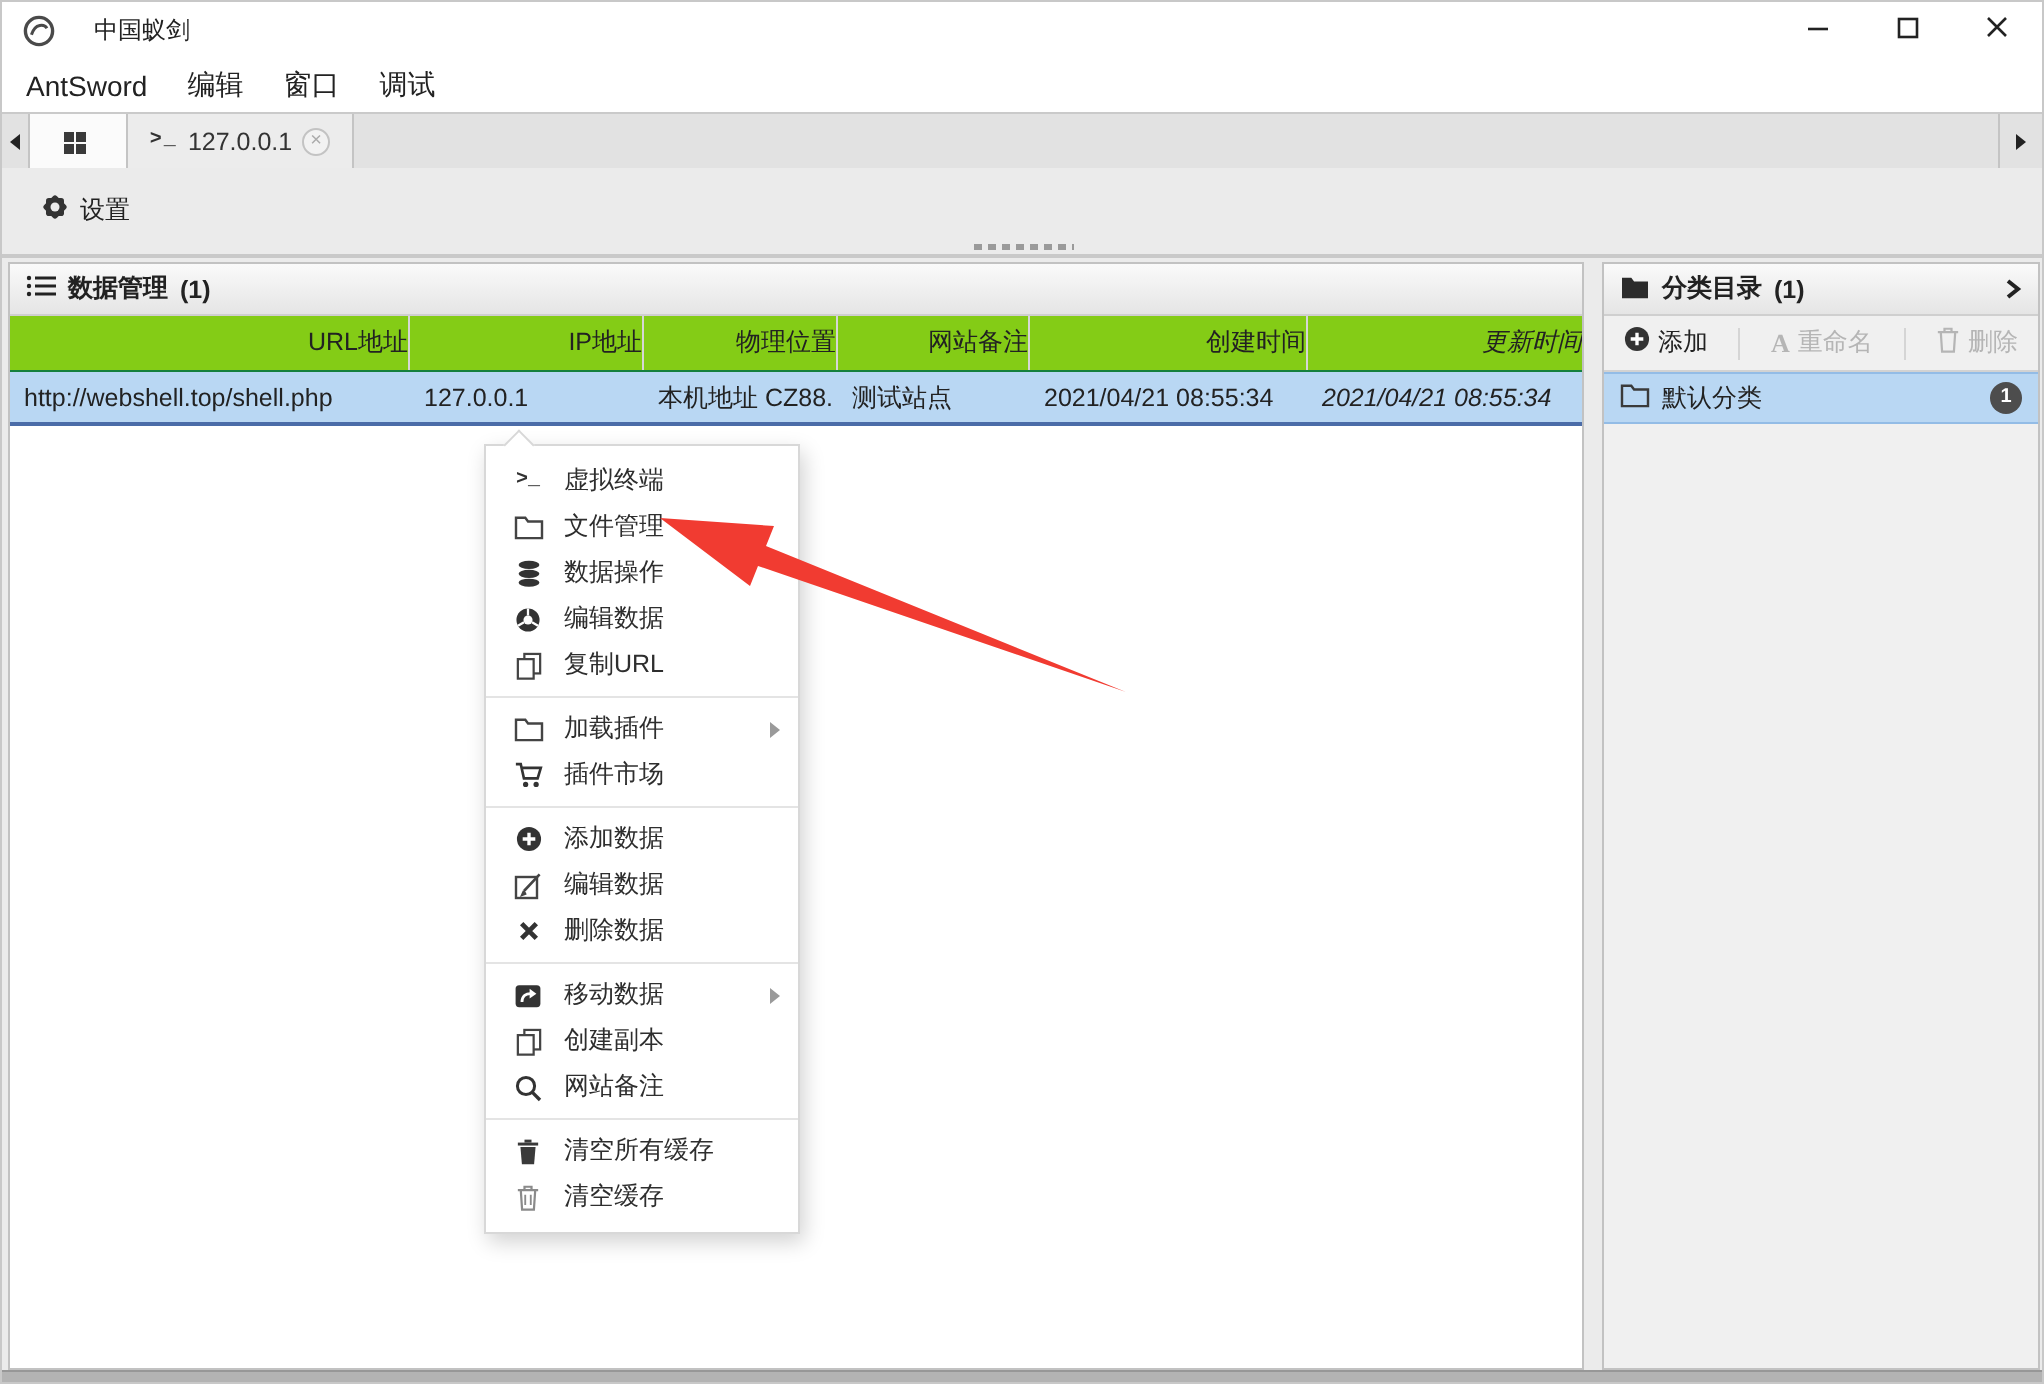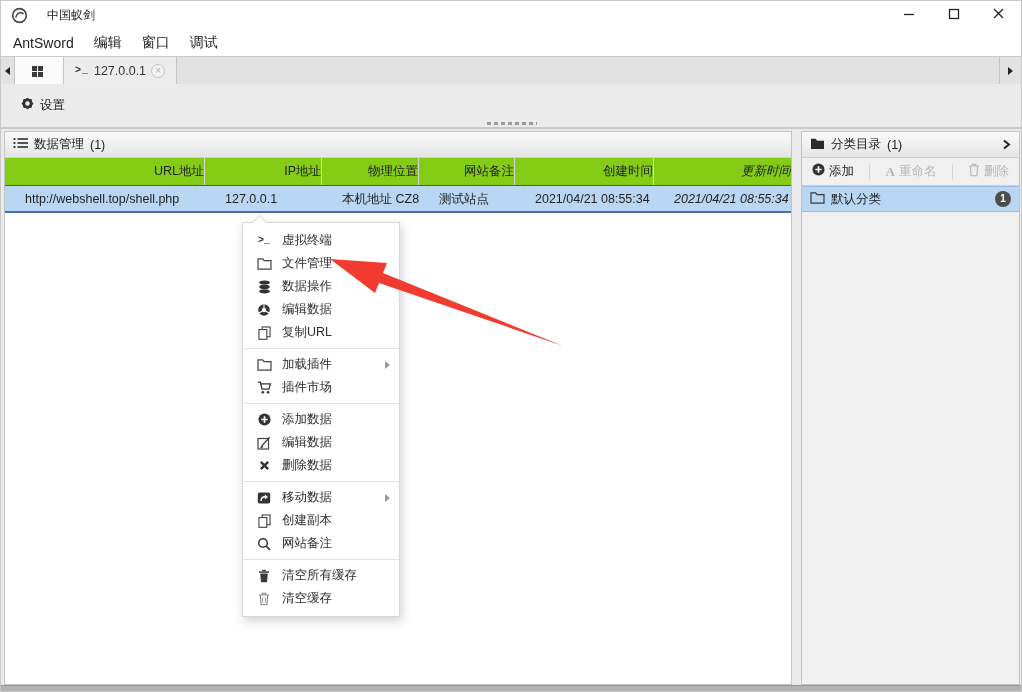--- a/index.html
+++ b/index.html
@@ -38,28 +38,28 @@
   
   .splitter { position:absolute; top:119px; left:0; right:0; height:9px; background:#ebebeb; border-bottom:2px solid #c9c9c9; }
   .grip { position:absolute; left:486px; top:2px; width:50px; height:3px;
           background:repeating-linear-gradient(90deg,#9a9a9a 0 4px, transparent 4px 7px); }
 
   
   .panel { position:absolute; background:#fff; border:1px solid #c2c2c2; }
   .panel-left { left:3px; top:130px; width:788px; height:554px; }
   .panel-right { left:800px; top:130px; width:219px; height:554px; background:#f0f0f0; }
   .panel-header { height:26px; background:linear-gradient(#fafafa,#e5e5e5); border-bottom:1px solid #cfcfcf;
-                  display:flex; align-items:center; gap:6px; padding:0 8px; font-weight:normal; font-size:12.5px; }
+                  display:flex; align-items:center; gap:6px; padding:0 8px; font-weight:bold; font-size:12.5px; }
   .panel-header .chev { margin-left:auto; display:flex; }
 
   
   .thead { display:flex; height:28px; background:#84cc16; border-bottom:1px solid #15803d;text-align:right; }
   .th { border-right:1px solid #d6d6d6; padding-left:7px; line-height:27px; font-size:12.5px; overflow:hidden; white-space:nowrap; }
   .trow { display:flex; height:27px; background:#b9d7f3; border-bottom:2px solid #4b6ca8; }
-  .td { padding-left:20px; line-height:26px; font-size:12.5px; overflow:hidden; white-space:nowrap; }
+  .td { padding-left:7px; line-height:26px; font-size:12.5px; overflow:hidden; white-space:nowrap; }
   .c0{flex:0 0 200px;} .c1{flex:0 0 117px;} .c2{flex:0 0 97px;} .c3{flex:0 0 96px;} .c4{flex:0 0 139px;} .c5{flex:1 1 auto; border-right:none;font-style:italic;}
 
   
   .cat-toolbar { height:28px; background:#f0f0f0; border-bottom:1px solid #d2d2d2; display:flex; align-items:center; padding:0 10px; justify-content:space-between; }
   .cat-btn { display:flex; align-items:center; gap:4px; font-size:12.5px;font-family:Liberation Serif, serif; }
   .cat-btn.disabled { color:#b5b5b5; }
   .vsep { width:1px; height:16px; background:#d5d5d5; }
   .cat-item { height:26px; background:#b9d7f3; border-top:1px solid #93bce6; border-bottom:1px solid #93bce6;
               display:flex; align-items:center; gap:6px; padding:0 8px; font-size:12.5px; }
   .badge { margin-left:auto; width:16px; height:16px; border-radius:50%; background:#4d4d4d; color:#fff;

